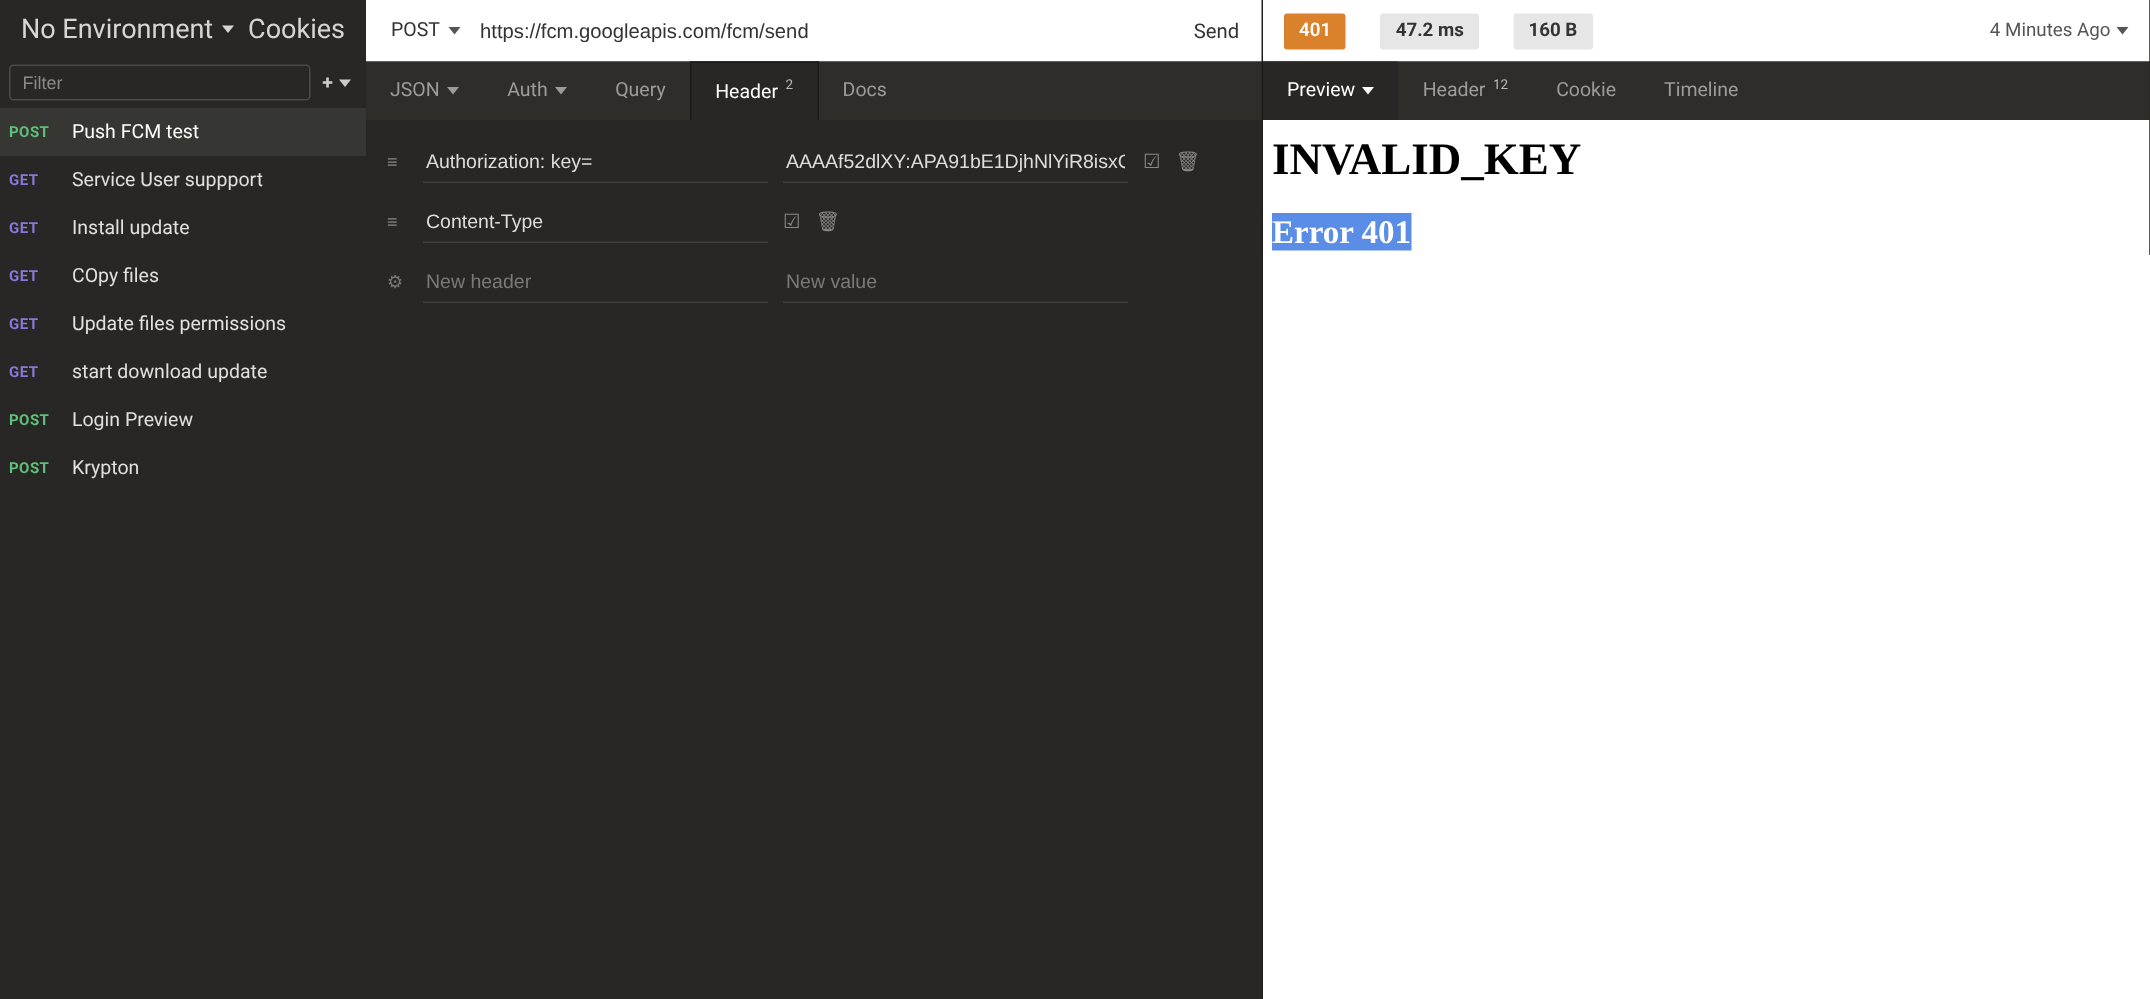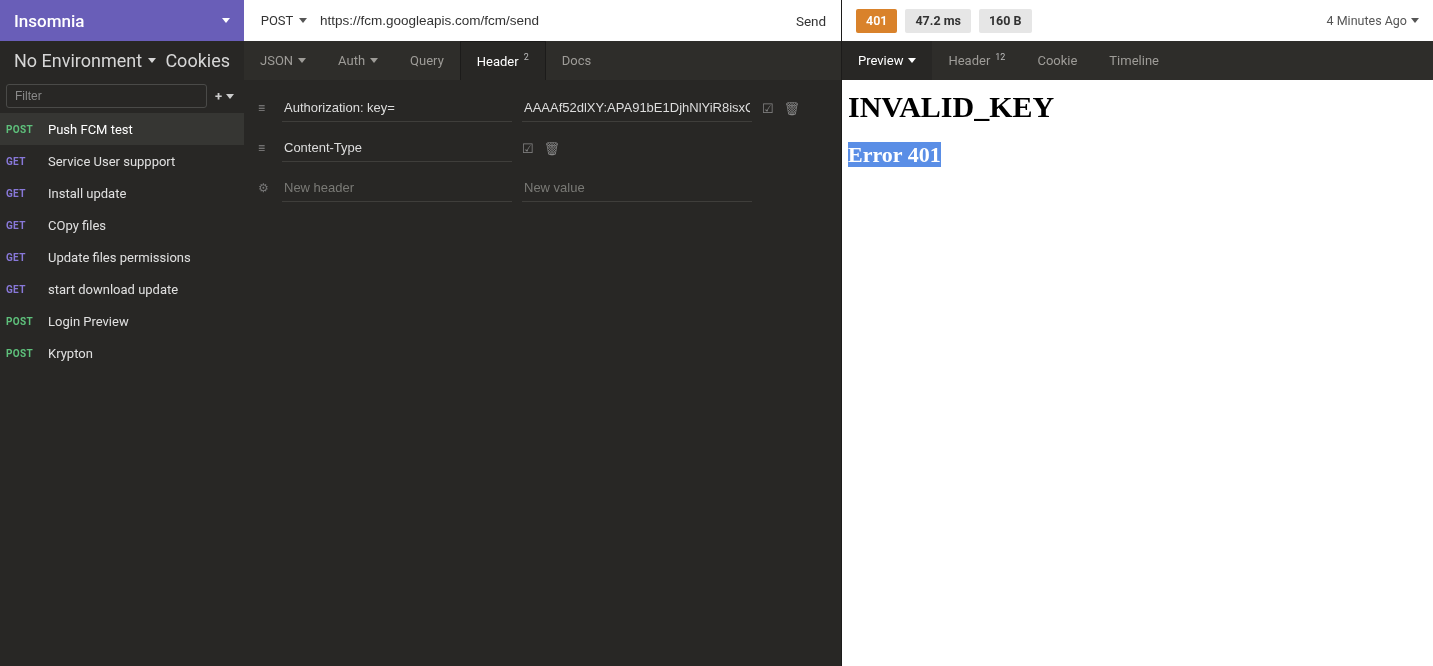--- a/index.html
+++ b/index.html
@@ -44,21 +44,21 @@
 .hdr-key, .hdr-val { background: transparent; border: none; border-bottom: 1px solid #3f3e3b; height: 28px; color: #ddd; font-size: 13px; outline: none; padding: 0 2px; }
 .hdr-key { width: 230px; }
 .hdr-val { width: 230px; }
 .hdr-key::placeholder, .hdr-val::placeholder { color: #7a7a76; }
 .row-actions { display: flex; gap: 10px; color: #888; }
 .row-actions span { cursor: pointer; }
 .gear { width: 14px; color: #777; font-size: 12px; }
 
 
 .response-panel { flex: 1; display: flex; flex-direction: column; background: #2e2d2a; }
-.resp-bar { height: 41px; background: #fff; display: flex; align-items: center; padding: 0 14px; gap: 8px; }
+.resp-bar { height: 41px; background: #fff; display: flex; align-items: center; padding: 0 14px; gap: 23px; }
 .pill { height: 24px; padding: 0 10px; border-radius: 2px; display: flex; align-items: center; font-size: 12.5px; font-weight: bold; }
 .pill-status { background: #d9822b; color: #fff; font-weight: 600; }
 .pill-grey { background: #e6e6e6; color: #333; }
 .resp-bar-spacer { flex: 1; }
 .resp-time-ago { color: #555; font-size: 12.5px; display: flex; align-items: center; gap: 4px; cursor: pointer; }
 
 .resp-tabs { height: 39px; display: flex; align-items: stretch; background: #2e2d2a; }
 .resp-tab { display: flex; align-items: center; gap: 5px; padding: 0 16px; color: #9e9c98; font-size: 13px; cursor: pointer; }
 .resp-tab.active { background: #282725; color: #fff; }
 
@@ -71,24 +71,20 @@
 .caret { width: 0; height: 0; border-left: 4px solid transparent; border-right: 4px solid transparent; border-top: 5px solid currentColor; display: inline-block; }
 .caret-white { border-top-color: #fff; }
 .plus { font-weight: 700; }
 </style>
 </head>
 <body>
 
 <div class="app">
 
   <div class="sidebar">
-    <div class="sidebar-header">
-      <span class="app-title">Insomnia</span>
-      <span class="caret caret-white"></span>
-    </div>
 
     <div class="env-row">
       <div class="env-dropdown">
         <span>No Environment</span>
         <span class="caret"></span>
       </div>
       <span class="env-cookies">Cookies</span>
     </div>
 
     <div class="filter-row">

